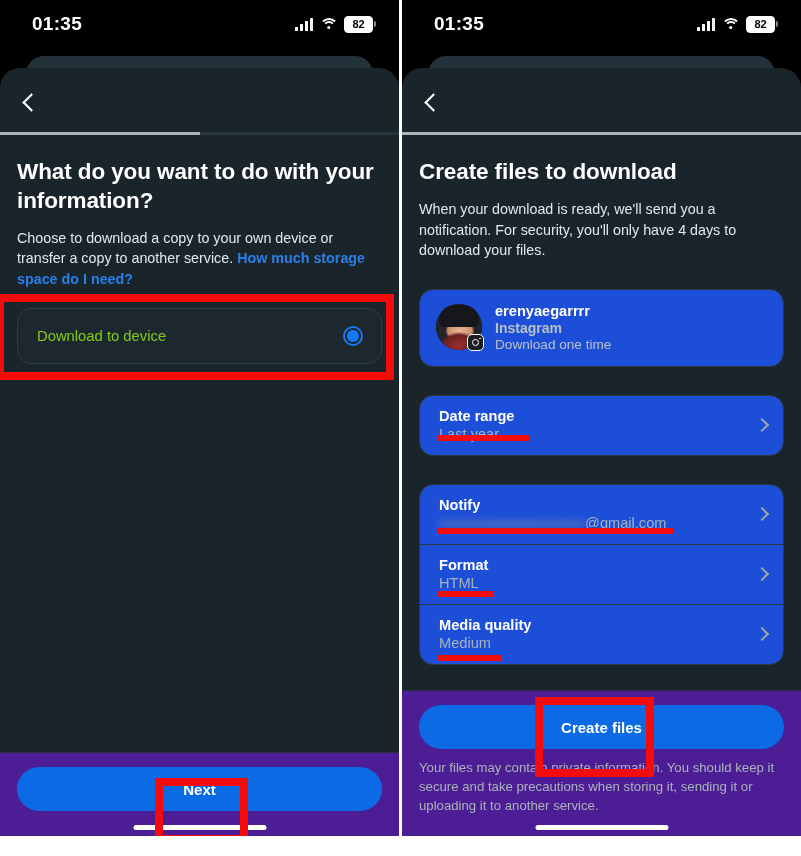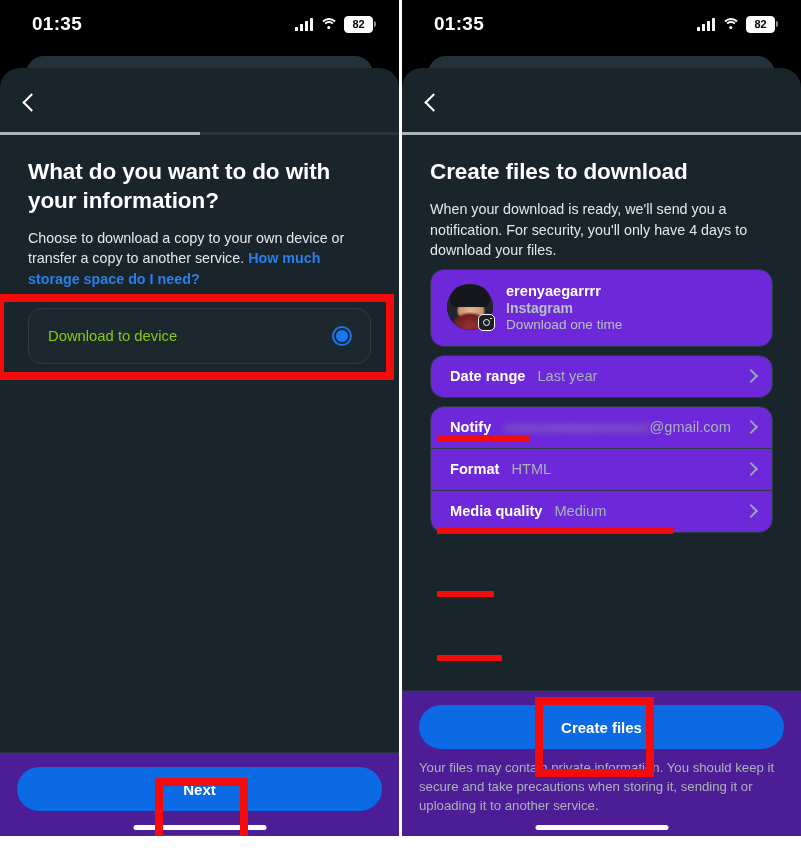--- a/index.html
+++ b/index.html
@@ -126,21 +126,21 @@
   }
   .progress-fill {
     height: 100%;
     background: #aab6bb;
   }
 
   
   .content {
     position: absolute;
     top: 71px; left: 0; right: 0; bottom: 0;
-    padding: 0 28px;
+    padding: 0 17px;
     box-sizing: border-box;
   }
   h1.title {
     margin: 19px 0 0 0;
     color: #ffffff;
     font-size: 22.5px;
     font-weight: 700;
     line-height: 1.28;
     letter-spacing: -.1px;
   }
@@ -181,24 +181,24 @@
   }
   .radio.on:after {
     content: ""; position: absolute;
     left: 2.2px; top: 2.2px; right: 2.2px; bottom: 2.2px;
     border-radius: 50%; background: #1877f2;
   }
   .opt-spacer { height: 9px; }
 
   
   .card {
-    margin-top: 8px;
+    margin-top: 28px;
     border: 1px solid #2b3940;
     border-radius: 14px;
-    background: #6d28d9;
+    background: #1d4ed8;
     box-sizing: border-box;
     overflow: hidden;
   }
   .acct {
     display: flex; align-items: center; gap: 13px;
     padding: 13px 16px 14px 16px;
   }
   .avatar {
     position: relative;
     width: 46px; height: 46px; border-radius: 50%;
@@ -241,21 +241,21 @@
   .acct-sub { color: #b8c1c6; font-size: 14px; font-weight: bold; }
   .acct-sub2 { color: #b8c1c6; font-size: 13.6px; }
 
   .row {
     position: relative;
     display: flex; align-items: center; justify-content: space-between;
     padding: 12px 16px 13px 19px;
     cursor: pointer;
   }
   .row + .row { border-top: 1px solid #2b3940; }
-  .row-text { display: flex; flex-direction: row; gap: 12px; min-width: 0; }
+  .row-text { display: flex; flex-direction: column; gap: 2px; min-width: 0; }
   .row-label { color: #ffffff; font-size: 14.6px; font-weight: 700; }
   .row-value { color: #a8b3b9; font-size: 14.6px; }
   .chev-right {
     width: 8px; height: 8px;
     border-top: 2px solid #9aa6ac;
     border-right: 2px solid #9aa6ac;
     transform: rotate(45deg);
     flex: 0 0 auto;
   }
   .blurred {

